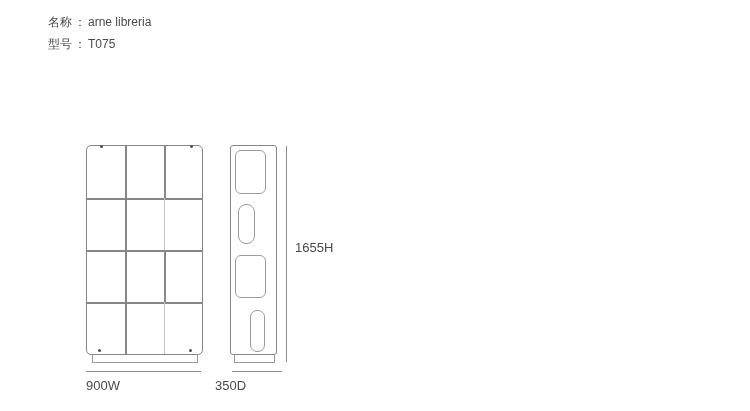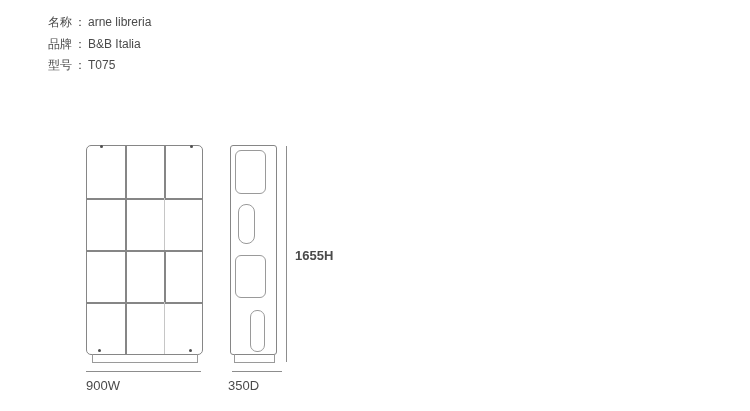--- a/index.html
+++ b/index.html
@@ -32,23 +32,20 @@
 </head>
 <body>
 
 <div class="page">
 
   <div class="spec">
     <div class="spec-row">
       <span>名称</span><span class="spec-colon">：</span><span>arne libreria</span>
     </div>
     <div class="spec-row">
-      <span>品牌</span><span class="spec-colon">：</span><span>B&amp;B Italia</span>
-    </div>
-    <div class="spec-row">
       <span>型号</span><span class="spec-colon">：</span><span>T075</span>
     </div>
   </div>
 
   <div class="front">
 
     <div class="ln" style="left:0;right:0;top:52px;height:1.5px;"></div>
     <div class="ln" style="left:0;right:0;top:104px;height:1.5px;"></div>
     <div class="ln" style="left:0;right:0;top:156px;height:1.5px;"></div>
 
@@ -72,16 +69,16 @@
     <div class="cutout" style="left:4px;top:109px;width:29px;height:41px;border-radius:6px;"></div>
     <div class="cutout" style="left:19px;top:164px;width:13px;height:40px;border-radius:7px;"></div>
   </div>
   <div class="side-plinth"></div>
 
   <div class="dim-line" style="left:86px;top:371px;width:115px;height:1px;"></div>
   <div class="dim-line" style="left:232px;top:371px;width:50px;height:1px;"></div>
   <div class="dim-line" style="left:286px;top:146px;width:1px;height:216px;"></div>
 
   <div class="dim-label" style="left:86px;top:378px;width:115px;">900W</div>
-  <div class="dim-label" style="left:228px;top:378px;width:50px;">350D</div>
-  <div class="dim-label" style="left:295px;top:248px;text-align:center;font-weight:bold;">1655H</div>
+  <div class="dim-label" style="left:215px;top:378px;width:50px;">350D</div>
+  <div class="dim-label" style="left:295px;top:240px;text-align:center;">1655H</div>
 
 </div>
 
 </body></html>

